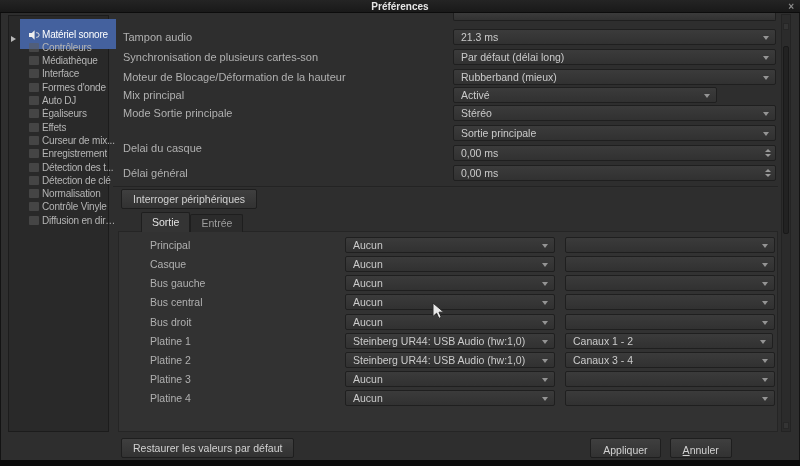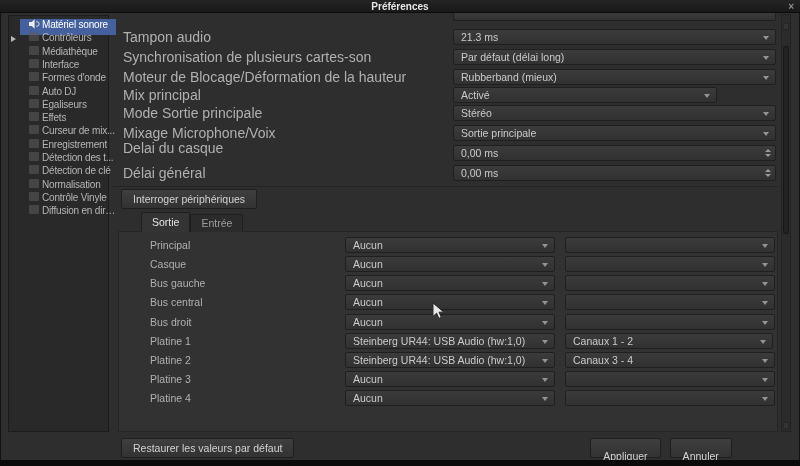--- a/index.html
+++ b/index.html
@@ -25,40 +25,40 @@
     position:absolute; right:6px; top:0; height:13px; line-height:13px;
     font-size:10px; font-weight:bold; color:#8d8d8d; cursor:default;
   }
 
   
   .sidebar {
     position:absolute; left:8px; top:15px; width:101px; height:417px;
     background:#292929; border:1px solid #1c1c1c;
   }
   .sbitem {
-    position:absolute; left:11px; width:96px; height:16px;
-    display:flex; align-items:flex-start; gap:3px; padding-left:9px;
+    position:absolute; left:11px; width:96px; height:30px;
+    display:flex; align-items:center; gap:3px; padding-left:9px;
     font-size:10px; color:#b5b5b5; white-space:nowrap; overflow:hidden;
   }
   .sbitem.sel { background:#44619e; color:#ffffff; padding-left:9px; }
   .sbico {
     width:10px; height:9px; flex:0 0 10px; display:inline-block;
     background:#5c5c5c; opacity:.55; border-radius:1px;
   }
   .sbico.spk { background:none; opacity:1; }
   .sbexp {
     position:absolute; left:2px; width:0; height:0;
     border:3.5px solid transparent; border-left:5px solid #b8b8b8;
   }
   .sblabel { overflow:hidden; text-overflow:ellipsis; letter-spacing:-0.2px; }
 
   
   .flabel {
     position:absolute; left:123px; height:16px; line-height:16px;
-    font-size:14px; color:#b0b0b0; white-space:nowrap;
+    font-size:11px; color:#b0b0b0; white-space:nowrap;
   }
   .combo {
     position:absolute; height:16px; border:1px solid #1f1f1f; border-radius:2px;
     background:linear-gradient(#3b3b3b,#313131);
     display:flex; align-items:center;gap:11px;
   }
   .combo .cval {
     flex:1; padding-left:7px; font-size:10.5px; color:#cbcbcb;
     white-space:nowrap; overflow:hidden; line-height:14px;
   }
@@ -112,21 +112,21 @@
   .scr-handle {
     position:absolute; left:1px; top:31px; width:6px; height:188px;
     background:#222222; border:1px solid #191919; border-radius:2px;
   }
 
   
   .footer-right {
     position:absolute; right:10px; top:438px; display:flex; gap:9px;
   }
   .fbtn {
-    height:20px; padding:8px 12px; background:linear-gradient(#3f3f3f,#323232);
+    height:20px; padding:2px 12px; background:linear-gradient(#3f3f3f,#323232);
     border:1px solid #1e1e1e; border-radius:2px;
     font-size:10.5px; color:#d2d2d2; line-height:18px; white-space:nowrap;
   }
   .fbtn.ok { background:linear-gradient(#35537f,#2b4770); border-color:#5a7fb5; color:#ffffff; padding:0 16px;margin-top:36px; }
   .ul { text-decoration:underline; }
   .bottomstrip { position:absolute; left:0; top:460px; width:800px; height:6px; background:#0a0a0a; }
 
   .cursor { position:absolute; left:432px; top:302px; z-index:9; }
 </style>
 </head>
@@ -231,21 +231,20 @@
     <span class="cval">Activé</span>
     <span class="carr"></span>
   </div>
 
   <div class="flabel" style="top:105px">Mode Sortie principale</div>
   <div class="combo" style="left:453px;top:105px;width:323px">
     <span class="cval">Stéréo</span>
     <span class="carr"></span>
   </div>
 
-  <div class="flabel" style="top:125px">Mixage Microphone/Voix</div>
   <div class="combo" style="left:453px;top:125px;width:323px">
     <span class="cval">Sortie principale</span>
     <span class="carr"></span>
   </div>
 
   <div class="flabel" style="top:140px">Delai du casque</div>
   <div class="combo" style="left:453px;top:145px;width:323px">
     <span class="cval">0,00 ms</span>
     <span class="spinbtns">
         <span class="sup"></span>

